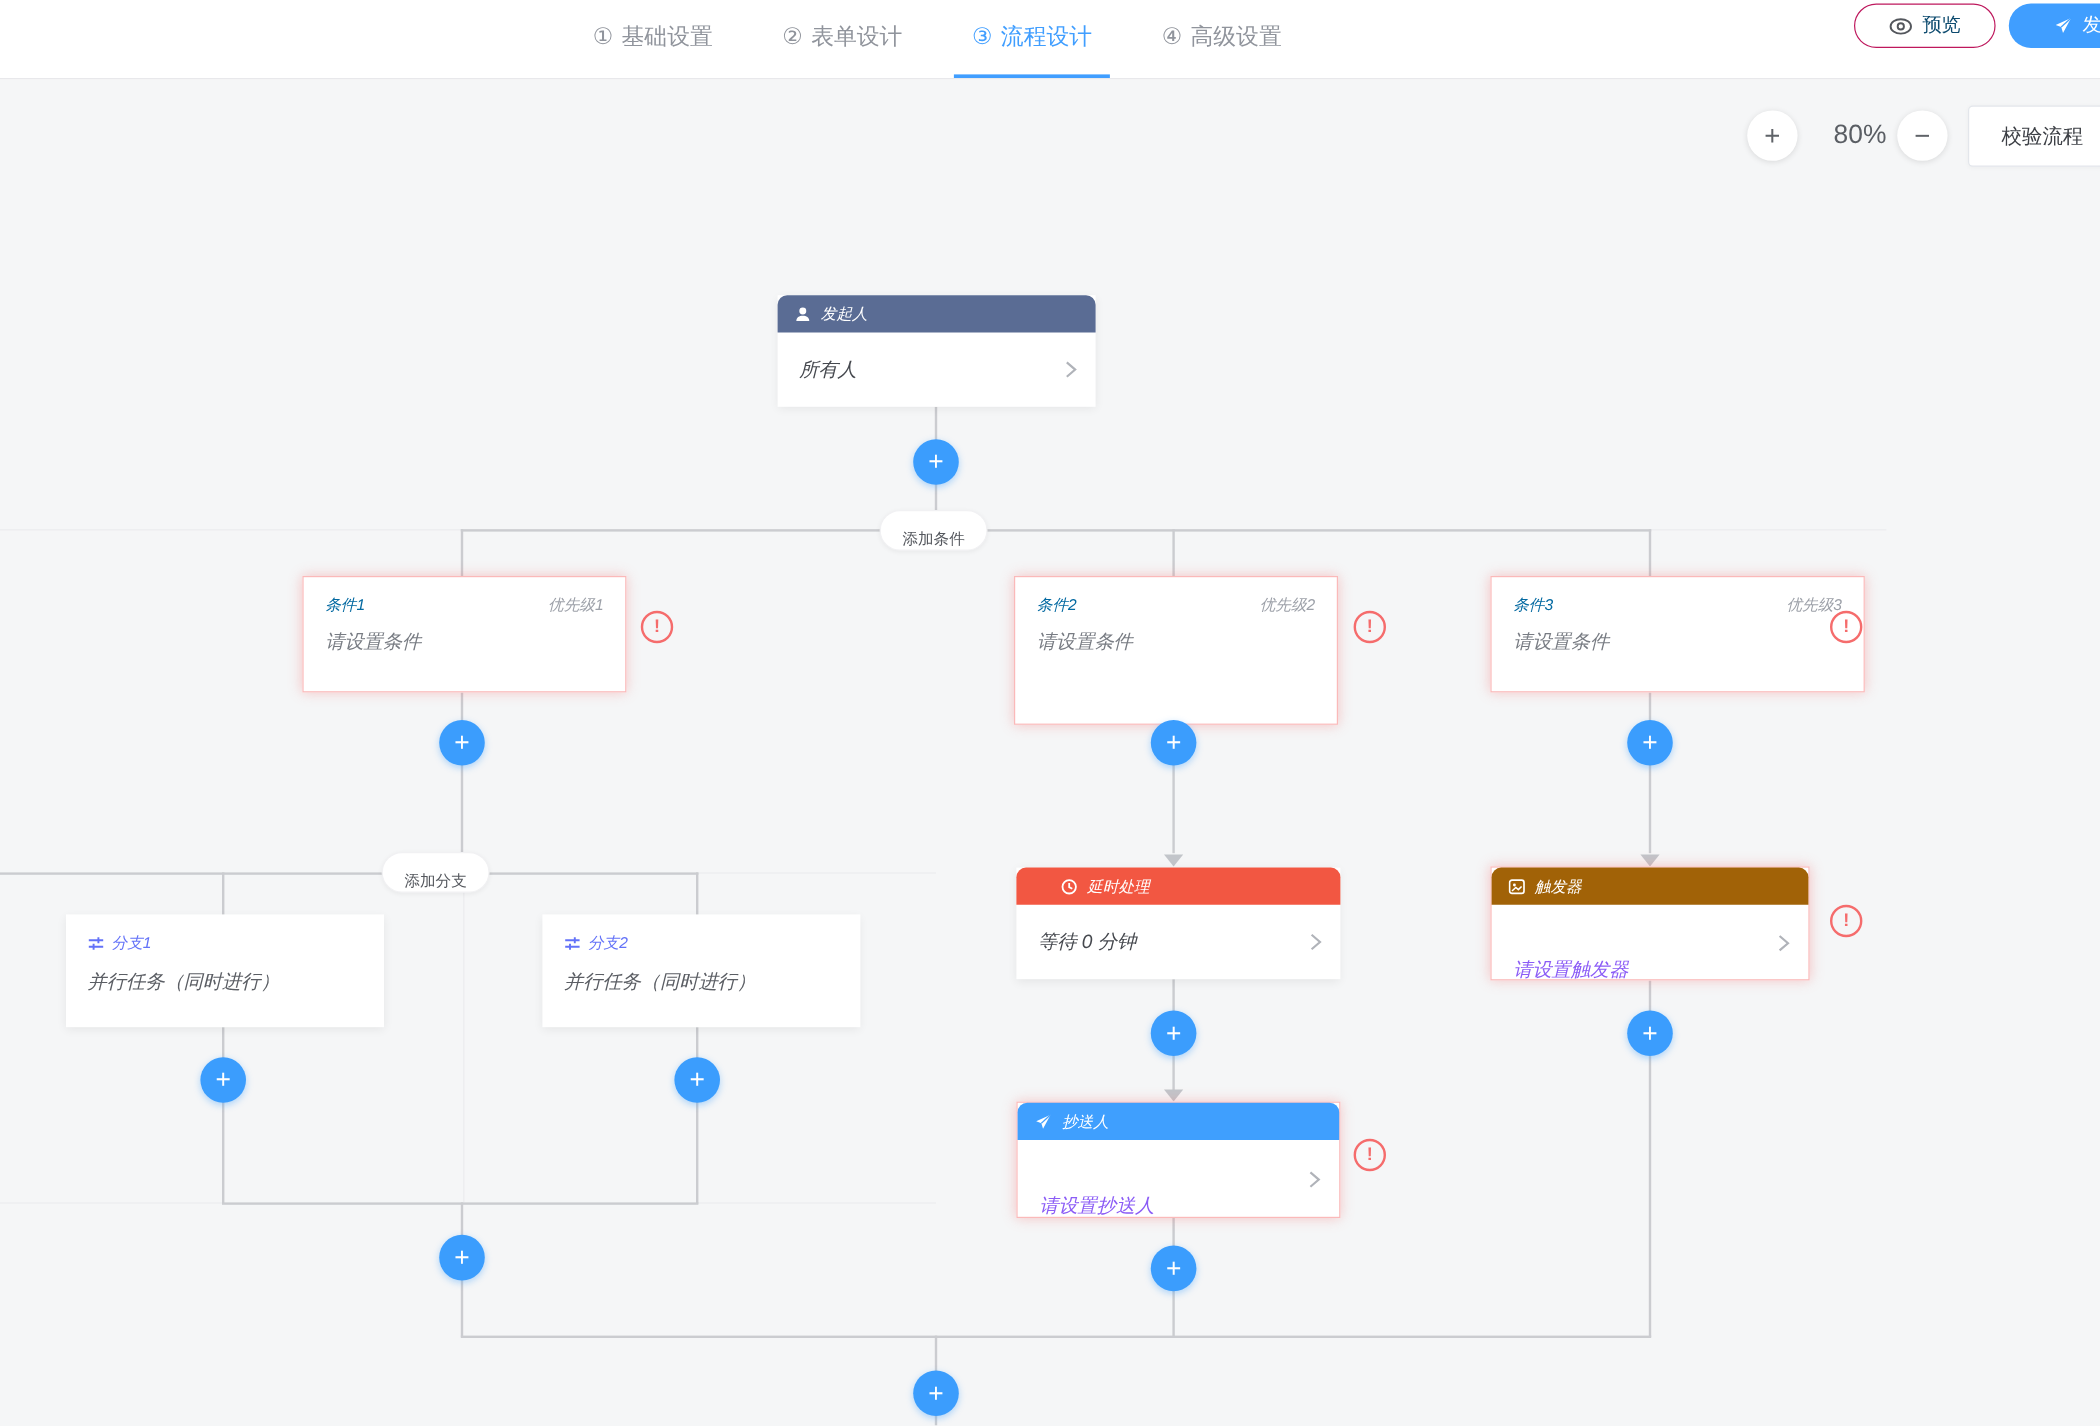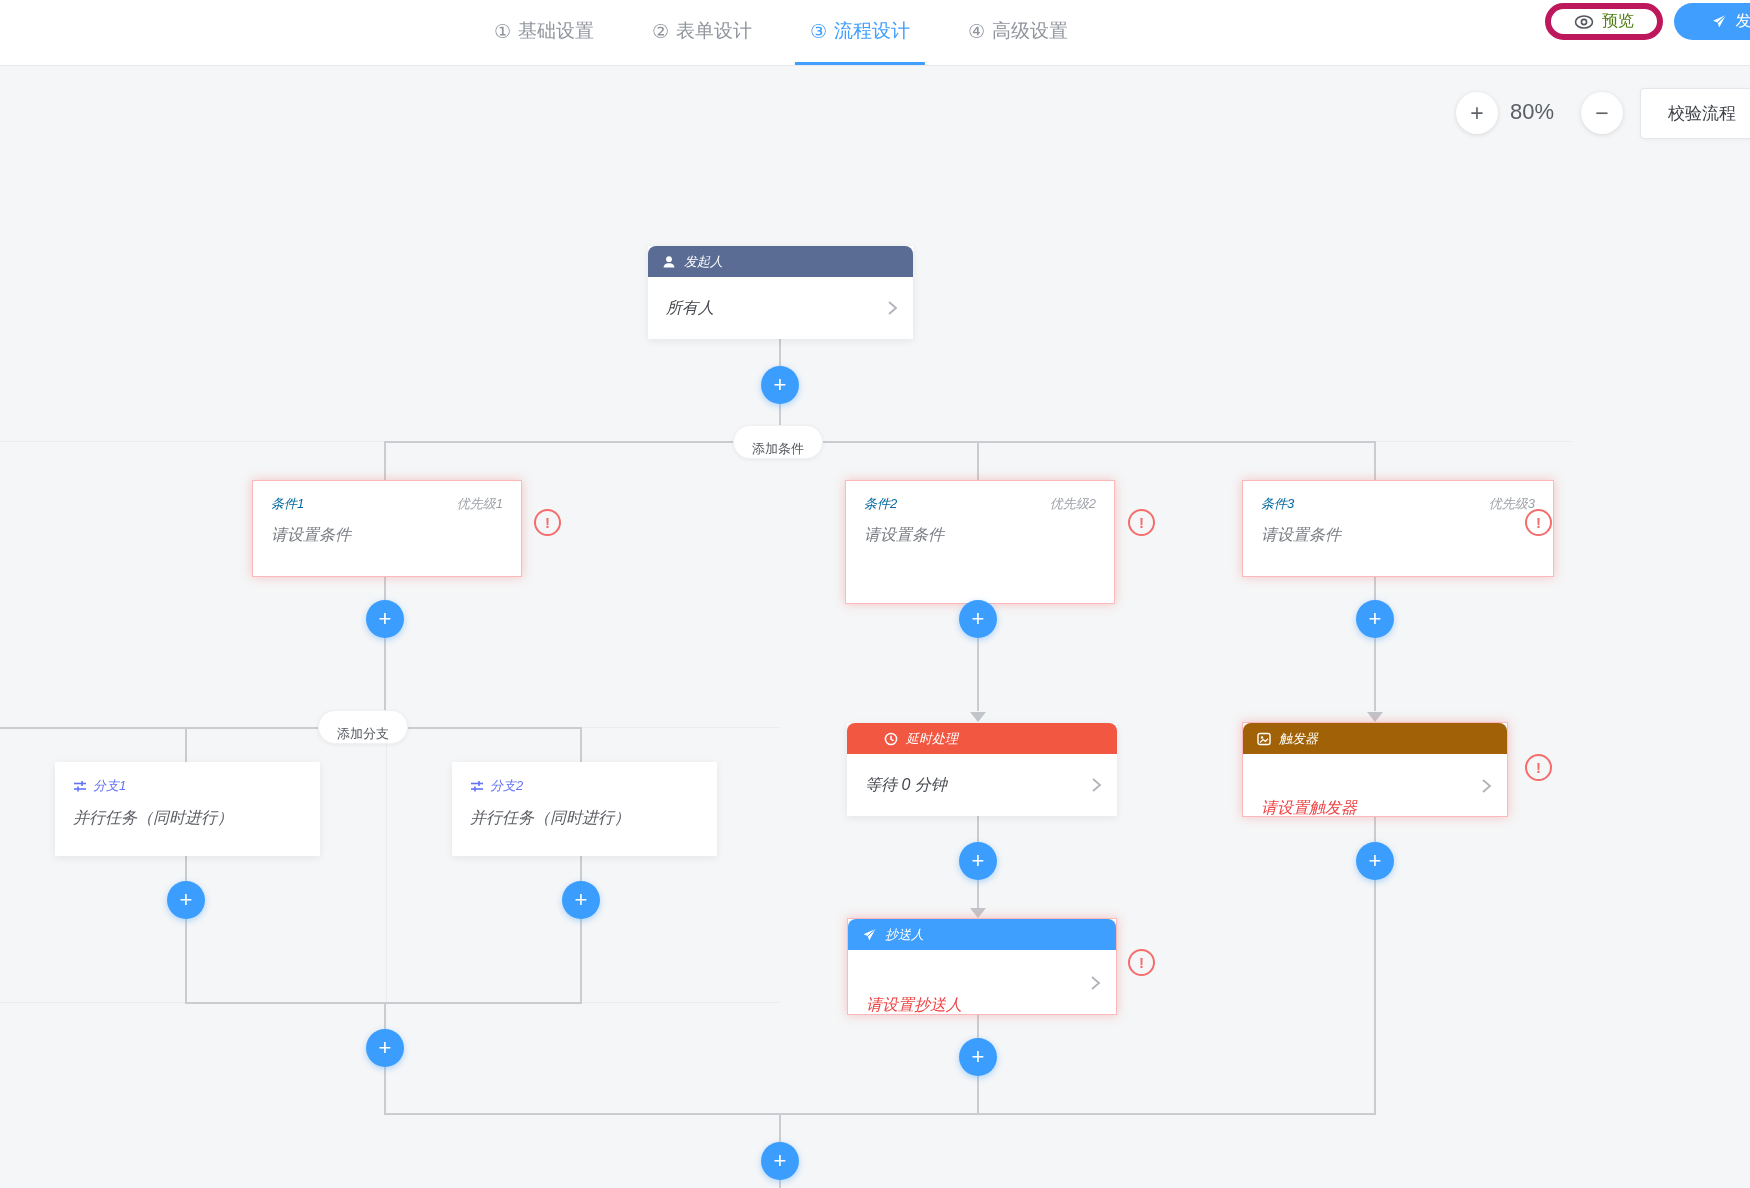--- a/index.html
+++ b/index.html
@@ -11,28 +11,28 @@
   .topbar { position:absolute; left:0; top:0; width:1750px; height:66px; background:#fff;
             border-bottom:1px solid #e8e8eb; z-index:30; }
   .tabs { position:absolute; left:50%; top:0; height:65px; display:flex; gap:28px;
           transform:translateX(-50%); margin-left:-94px; }
   .tab { display:flex; align-items:center; height:65px; padding:0 15px; font-size:19px;
          color:#90949c; cursor:pointer; border-bottom:3px solid transparent; white-space:nowrap; }
   .tab .num { margin-right:7px; font-size:19px; }
   .tab.active { color:#409eff; border-bottom-color:#409eff; }
   .hbtn { position:absolute; top:3px; height:37px; border-radius:19px; display:flex;
           align-items:center; justify-content:center; gap:8px; font-size:16px; cursor:pointer; }
-  .btn-preview { left:1545px; width:118px; background:#fff; border:6px solid #be185d; color:#4d7c0f;text-align:right; }
+  .btn-preview { left:1545px; width:118px; background:#fff; border:1px solid #be185d; color:#0c4a6e;text-align:right; }
   .btn-publish { left:1674px; width:130px; background:#409eff; color:#fff; border:none; }
 
   
   .zoom-circle { position:absolute; width:42px; height:42px; border-radius:50%; background:#fff;
                  box-shadow:0 1px 5px rgba(0,0,0,.12); display:flex; align-items:center;
                  justify-content:center; font-size:23px; color:#5f6368; top:92px; cursor:pointer; }
-  .zoom-label { position:absolute; left:1510px; top:99px; width:62px; text-align:left;
+  .zoom-label { position:absolute; left:1510px; top:99px; width:62px; text-align:right;
                 font-size:22px; color:#5a5e64; }
   .btn-validate { position:absolute; left:1640px; top:88px; width:170px; height:51px; background:#fff;
                   border:1px solid #e3e6eb; border-radius:4px; font-size:17px; color:#3d4046;
                   display:flex; align-items:center; padding-left:27px; cursor:pointer;
                   box-shadow:0 1px 4px rgba(0,0,0,.04); }
 
   
   .hline,.vline { position:absolute; background:#cbccd0; }
   .hline { height:2px; } .vline { width:2px; }
   .faint { background:#ebecee; }
@@ -54,21 +54,21 @@
   
   .node { position:absolute; background:#fff; border-radius:0; z-index:5; cursor:pointer;
           box-shadow:0 2px 8px rgba(0,0,0,.07);font-style:italic; }
   .node.error { border:1px solid #fbb9b9; box-shadow:0 0 10px rgba(245,108,108,.38); }
   .node-header { height:31px; border-radius:8px 8px 0 0; display:flex; align-items:center;
                  padding:0 14px; gap:8px; color:#fff; font-size:13px; }
   .nh-start { background:#5a6c94; } .nh-delay { background:#f25742;padding-left:37px; }
   .nh-trigger { background:#a16207; } .nh-cc { background:#3f9ffe; }
   .node-body { position:relative; display:flex; align-items:center; padding:0 18px; }
   .body-text { font-size:16px; color:#45484e; }
-  .body-text.placeholder { color:#ef4444;margin-top:44px; }
+  .body-text.placeholder { color:#8b5cf6;margin-top:44px; }
   .chev { position:absolute; right:14px; top:50%; transform:translateY(-50%); }
   .cond-title-row { display:flex; justify-content:space-between; padding:14px 18px 0 18px; }
   .cond-name { font-size:13px; color:#0369a1; }
   .cond-pri { font-size:13px; color:#9da1a9; }
   .branch-title { display:flex; align-items:center; gap:6px; padding:15px 18px 0 18px;
                   font-size:13px; color:#6372f8; }
   .cond-body { font-size:16px; color:#787c83; padding:12px 18px 0 18px; }
   .branch-body { font-size:16px; color:#5b5e64; padding:13px 18px 0 18px; }
 
   

